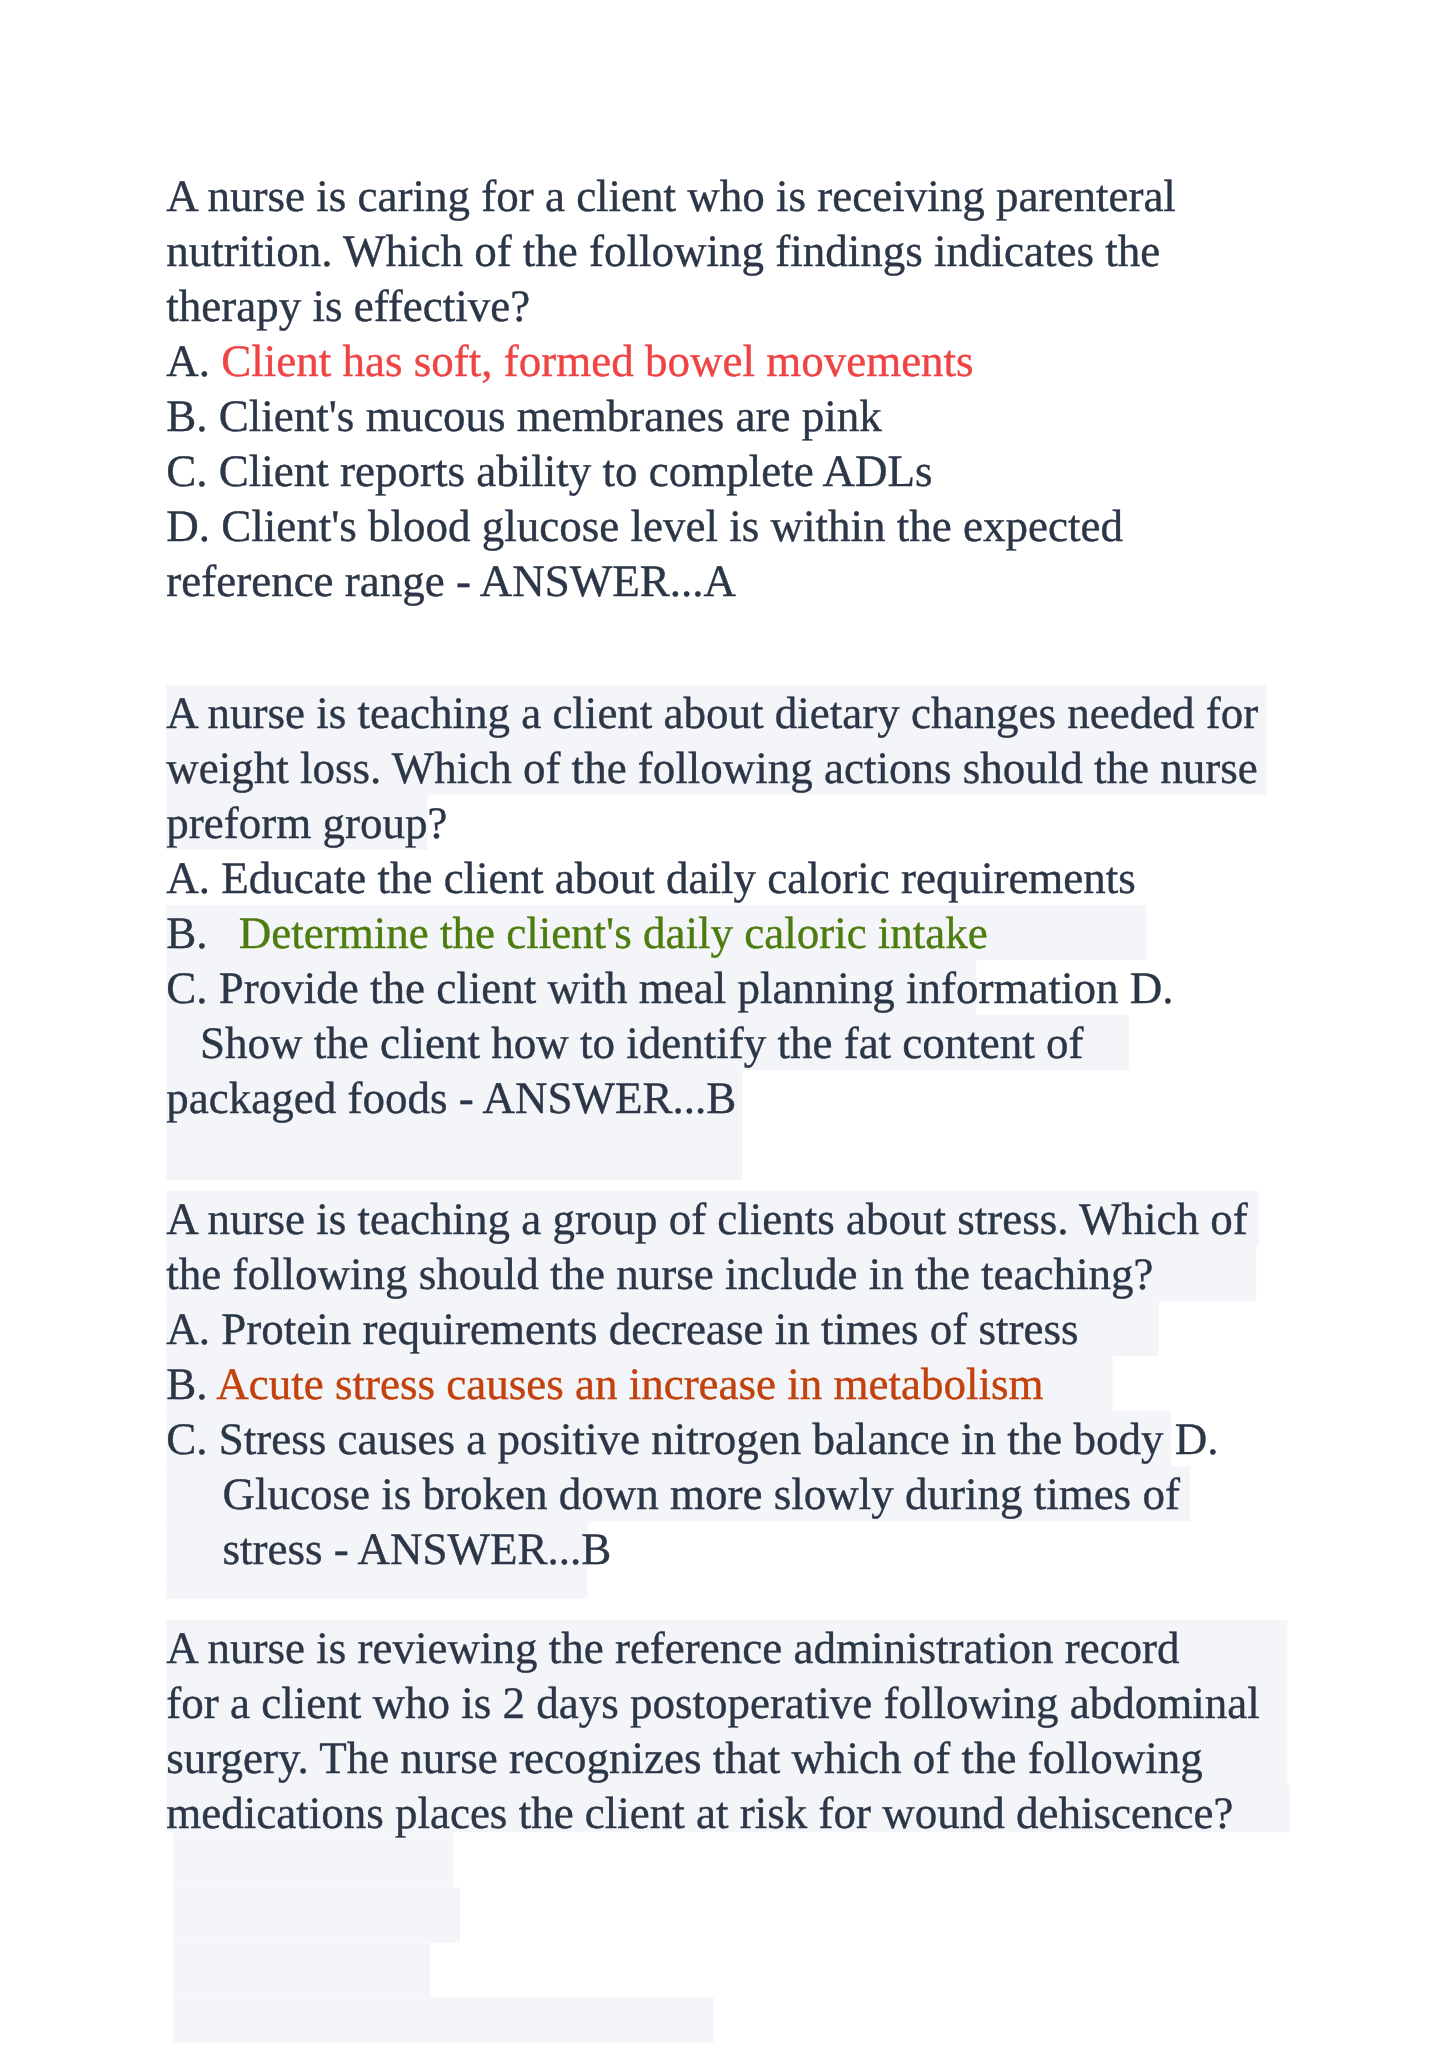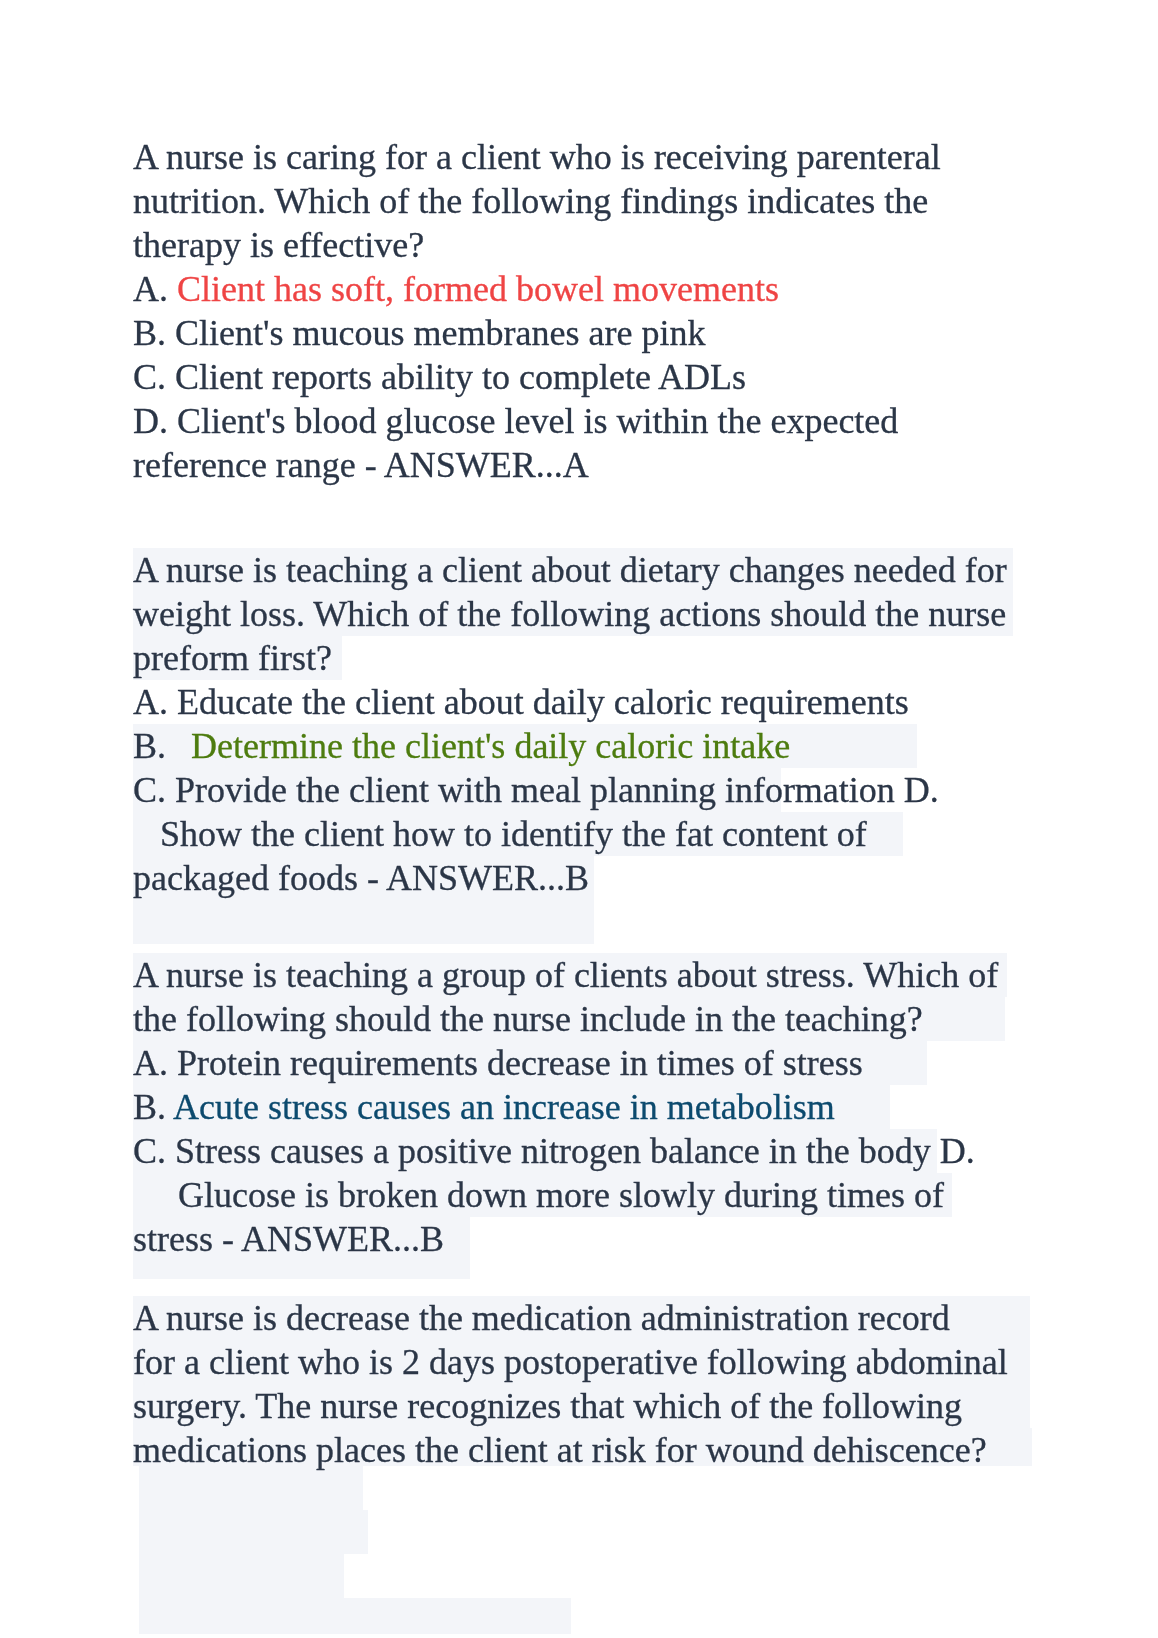--- a/index.html
+++ b/index.html
@@ -28,41 +28,41 @@
       <div class="line"><span class="txt"><span>therapy is effective?</span></span></div>
       <div class="line"><span class="txt"><span>A. </span><span style="color: #ef4444;">Client has soft, formed bowel movements</span></span></div>
       <div class="line"><span class="txt"><span>B. Client's mucous membranes are pink</span></span></div>
       <div class="line"><span class="txt"><span>C. Client reports ability to complete ADLs</span></span></div>
       <div class="line"><span class="txt"><span>D. Client's blood glucose level is within the expected</span></span></div>
       <div class="line"><span class="txt"><span>reference range - ANSWER...A</span></span></div>
     </div>
     <div class="block" style="left: 133px; top: 548px;">
       <div class="line"><span class="hl" style="width: 880px; background: rgb(243, 245, 249);"></span><span class="txt"><span>A nurse is teaching a client about dietary changes needed for</span></span></div>
       <div class="line"><span class="hl" style="width: 880px; background: rgb(243, 245, 249);"></span><span class="txt"><span>weight loss. Which of the following actions should the nurse</span></span></div>
-      <div class="line"><span class="hl" style="width: 209px; background: rgb(243, 245, 249);"></span><span class="txt"><span>preform first?</span></span></div>
+      <div class="line"><span class="hl" style="width: 209px; background: rgb(243, 245, 249);"></span><span class="txt"><span>preform group?</span></span></div>
       <div class="line"><span class="txt"><span>A. Educate the client about daily caloric requirements</span></span></div>
       <div class="line"><span class="hl" style="width: 784px; background: rgb(243, 245, 249);"></span><span class="txt"><span>B. </span><span style="color: #4d7c0f; margin-left: 16px;">Determine the client's daily caloric intake</span></span></div>
       <div class="line"><span class="hl" style="width: 648px; background: rgb(243, 245, 249);"></span><span class="txt"><span>C. Provide the client with meal planning information D.</span></span></div>
       <div class="line"><span class="hl" style="width: 770px; background: rgb(243, 245, 249);"></span><span class="txt" style="margin-left: 27px;"><span>Show the client how to identify the fat content of</span></span></div>
       <div class="line"><span class="hl" style="width: 461px; background: rgb(243, 245, 249);"></span><span class="txt"><span>packaged foods - ANSWER...B</span></span></div>
       <div class="line">
         <span class="hl" style="width: 461px; background: rgb(243, 245, 249);"></span>
       </div>
     </div>
     <div class="block" style="left: 133px; top: 953px;">
       <div class="line"><span class="hl" style="width: 874px; background: rgb(243, 245, 249);"></span><span class="txt"><span>A nurse is teaching a group of clients about stress. Which of</span></span></div>
       <div class="line"><span class="hl" style="width: 872px; background: rgb(243, 245, 249);"></span><span class="txt"><span>the following should the nurse include in the teaching?</span></span></div>
       <div class="line"><span class="hl" style="width: 794px; background: rgb(243, 245, 249);"></span><span class="txt"><span>A. Protein requirements decrease in times of stress</span></span></div>
-      <div class="line"><span class="hl" style="width: 757px; background: rgb(243, 245, 249);"></span><span class="txt"><span>B. </span><span style="color: #0c4a6e;">Acute stress causes an increase in metabolism</span></span></div>
+      <div class="line"><span class="hl" style="width: 757px; background: rgb(243, 245, 249);"></span><span class="txt"><span>B. </span><span style="color: #c2410c;">Acute stress causes an increase in metabolism</span></span></div>
       <div class="line"><span class="hl" style="width: 804px; background: rgb(243, 245, 249);"></span><span class="txt"><span>C. Stress causes a positive nitrogen balance in the body D.</span></span></div>
       <div class="line"><span class="hl" style="width: 819px; background: rgb(243, 245, 249);"></span><span class="txt" style="margin-left: 45px;"><span>Glucose is broken down more slowly during times of</span></span></div>
-      <div class="line"><span class="hl" style="width: 337px; background: rgb(243, 245, 249);"></span><span class="txt" style=""><span>stress - ANSWER...B</span></span></div>
+      <div class="line"><span class="hl" style="width: 337px; background: rgb(243, 245, 249);"></span><span class="txt" style="margin-left: 45px;"><span>stress - ANSWER...B</span></span></div>
     </div>
     <div class="block" style="left: 133px; top: 1296px;">
-      <div class="line"><span class="hl" style="width: 897px; background: rgb(243, 245, 249);"></span><span class="txt"><span>A nurse is decrease the medication administration record</span></span></div>
+      <div class="line"><span class="hl" style="width: 897px; background: rgb(243, 245, 249);"></span><span class="txt"><span>A nurse is reviewing the reference administration record</span></span></div>
       <div class="line"><span class="hl" style="width: 897px; background: rgb(243, 245, 249);"></span><span class="txt"><span>for a client who is 2 days postoperative following abdominal</span></span></div>
       <div class="line"><span class="hl" style="width: 897px; background: rgb(243, 245, 249);"></span><span class="txt"><span>surgery. The nurse recognizes that which of the following</span></span></div>
       <div class="line"><span class="hl" style="width: 899px; background: rgb(243, 245, 249); height: 38px;"></span><span class="txt"><span>medications places the client at risk for wound dehiscence?</span></span></div>
     </div>
     <div class="rect" style="left: 133px; top: 1261px; width: 337px; height: 18px; background: rgb(243, 245, 249);"></div>
     <div class="rect" style="left: 139px; top: 1466px; width: 224px; height: 44px; background: rgb(243, 245, 249);"></div>
     <div class="rect" style="left: 139px; top: 1510px; width: 229px; height: 44px; background: rgb(243, 245, 249);"></div>
     <div class="rect" style="left: 139px; top: 1554px; width: 205px; height: 44px; background: rgb(243, 245, 249);"></div>
     <div class="rect" style="left: 139px; top: 1598px; width: 432px; height: 36px; background: rgb(243, 245, 249);"></div>
   </div>

